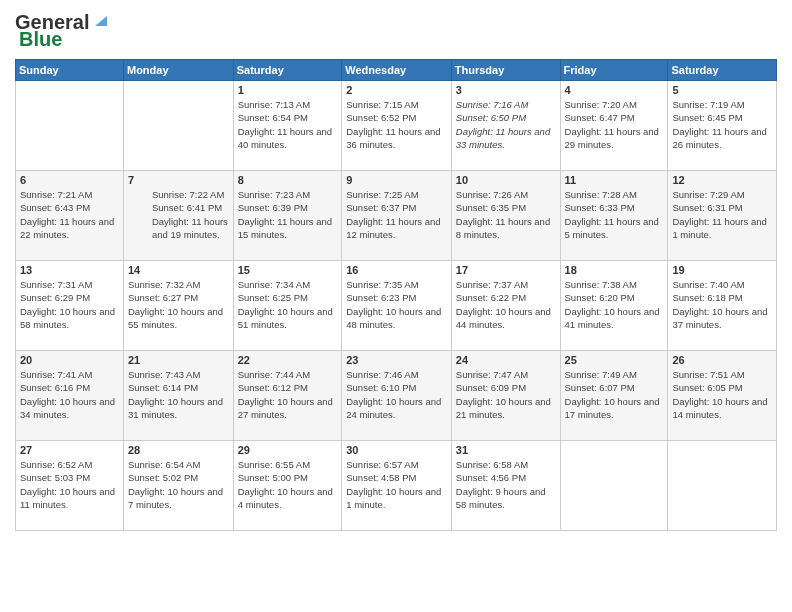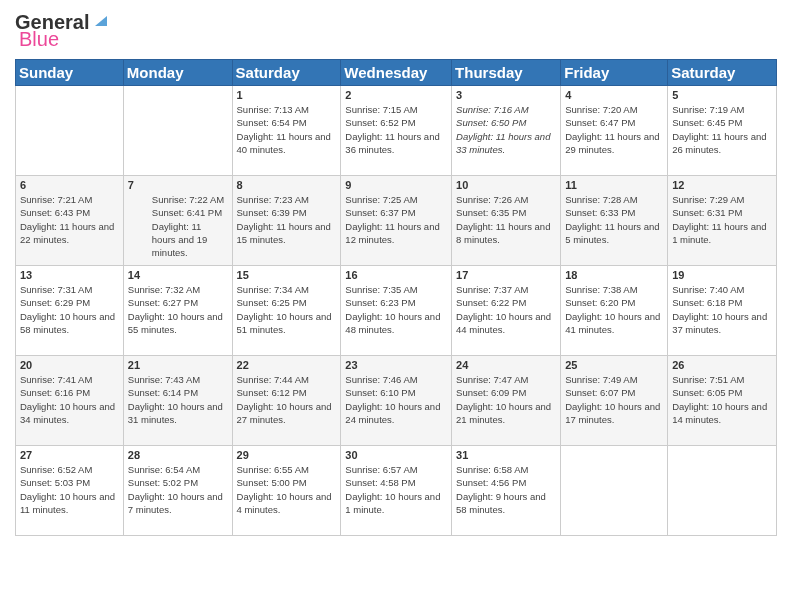--- a/index.html
+++ b/index.html
@@ -42,21 +42,21 @@
     .calendar {
       width: 100%;
       border-collapse: collapse;
       font-size: 10px;
     }
     .calendar thead th {
       background: #3375b5;
       color: #fff;
       padding: 4px 3px;
       text-align: left;
-      font-size: 15px;
+      font-size: 11px;
       font-weight: bold;
       border: 1px solid #2a5f99;
     }
     .calendar tbody td {
       border: 1px solid #ccc;
       vertical-align: top;
       padding: 3px 4px;
       width: 113px;
       height: 90px;
       background: #fff;
@@ -85,21 +85,21 @@
 
 <div class="page">
   <div class="header">
     <div class="logo">
       <div style="display:flex;align-items:center;">
         <span style="font-size:20px;font-weight:bold;color:#333;">General</span>
         <svg width="20" height="20" viewBox="0 0 20 20" style="margin-left:2px;margin-bottom:4px;">
           <polygon points="4,16 16,6 16,16" fill="#5ba3d9"></polygon>
         </svg>
       </div>
-      <span style="font-size:20px;font-weight:normal;color:#ec4899;margin-top:-6px;margin-left:4px;">Blue</span>
+      <span style="font-size:20px;font-weight:bold;color:#15803d;margin-top:-6px;margin-left:4px;">Blue</span>
     </div>
     <div class="title-block">
       <div class="month-title"></div>
       <div class="location"></div>
     </div>
   </div>
 
   <table class="calendar">
     <thead>
       <tr>

